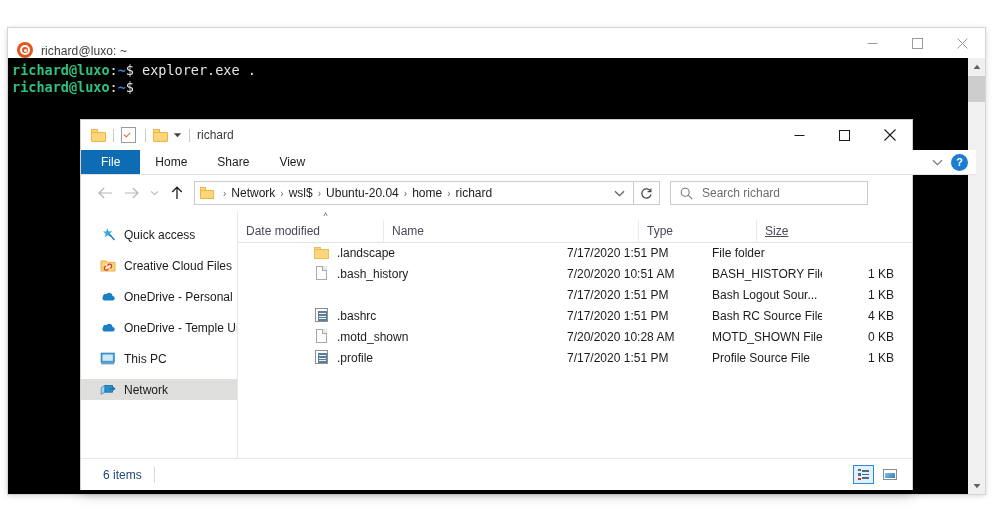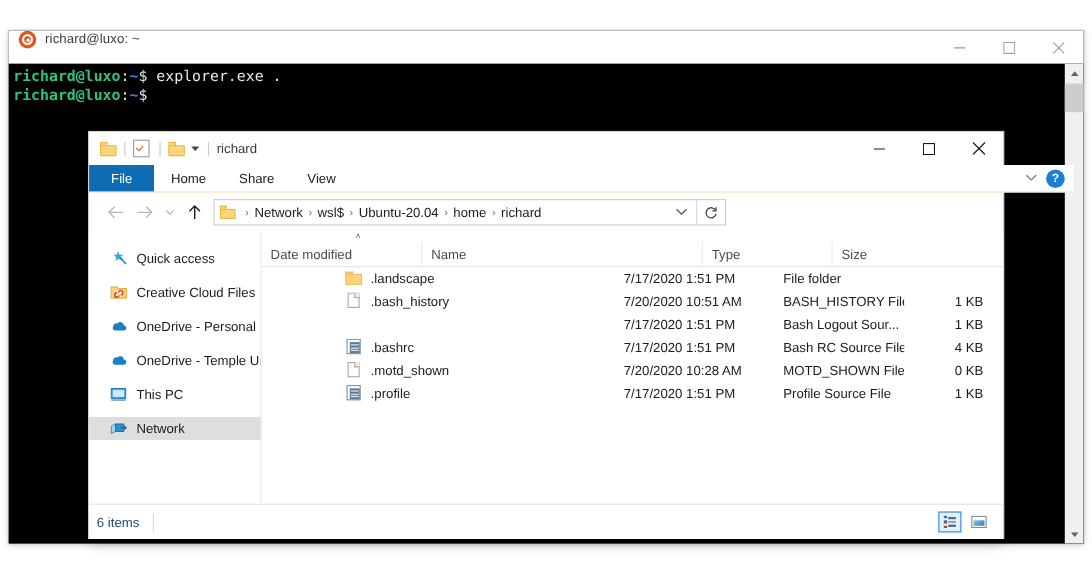--- a/index.html
+++ b/index.html
@@ -13,21 +13,21 @@
 
   
   .term-window {
     position: absolute; left: 8px; top: 28px;
     width: 977px; height: 466px;
     background: #000000;
     box-shadow: 0 0 0 1px #d5d5d5, 0 1px 6px rgba(0,0,0,.22);
   }
   .term-titlebar {
     position: absolute; left: 0; top: 0; width: 977px; height: 30px;
-    background: #ffffff; display: flex; align-items: flex-start;
+    background: #ffffff; display: flex; align-items: flex-end;
   }
   .ubuntu-icon {
     width: 16px; height: 16px; margin-left: 9px; margin-right: 8px;
     border-radius: 50%; background: #e2561f;
     position: relative; flex: none;
   }
   .ubuntu-icon::before {
     content:""; position:absolute; left:3px; top:3px; width:10px; height:10px;
     border-radius:50%; border:2px solid #ffffff; box-sizing:border-box;
   }
@@ -177,21 +177,21 @@
   }
   .col-head {
     position:absolute; left:0; top:9px; width:674px; height:22px; display:flex;
     border-bottom:1px solid #e3e3e3; font-size:12px; color:#4a4a58;
   }
   .ch { display:flex; align-items:center; padding-left:8px; border-left:1px solid #e9e9e9; box-sizing:border-box; }
   .ch:first-child { border-left:none; }
   .ch-name { width:255px; }
   .ch-date { width:145px; }
   .ch-type { width:118px; }
-  .ch-size { width:90px; }
+  .ch-size { width:90px;text-decoration:underline; }
 
   .rows { position:absolute; left:0; top:31px; width:674px; }
   .frow { height:21px; display:flex; align-items:center; font-size:12px; color:#1b1b1b;justify-content:flex-end; }
   .fc { padding-left:8px; box-sizing:border-box; white-space:nowrap; overflow:hidden; }
   .fc-name { width:255px; display:flex; align-items:center; padding-left:10px; }
   .fc-date { width:145px; }
   .fc-type { width:118px; }
   .fc-size { width:90px; text-align:right; padding-right:18px; padding-left:0; }
   .ficon { width:15px; height:15px; margin-right:8px; flex:none; position:relative; }
 
@@ -216,21 +216,21 @@
   .icon-src::after {
     content:""; position:absolute; left:3px; top:4px; width:7px; height:1px; background:#e8eef3;
     box-shadow: 0 3px 0 #e8eef3, 0 5px 0 #e8eef3;
   }
 
   
   .exp-status {
     position:absolute; left:0; top:338px; width:831px; height:31px; background:#ffffff;
     border-top:1px solid #e6e6e6; display:flex; align-items:center;
   }
-  .status-text { font-size:12px; color:#20487a; padding-left:7px; }
+  .status-text { font-size:12px; color:#20487a; padding-left:22px; }
   .status-sep { width:1px; height:16px; background:#d8d8d8; margin-left:12px; }
   .viewbtns { margin-left:auto; display:flex; align-items:center; gap:5px; padding-right:12px; }
   .viewbtn {
     width:21px; height:19px; display:flex; align-items:center; justify-content:center;
     box-sizing:border-box;
   }
   .viewbtn.active { border:1px solid #2a8ad4; background:#e3f0fa; }
   .vb-details { display:flex; align-items:center; gap:1.5px; }
   .vb-col { display:flex; flex-direction:column; justify-content:center; gap:2px; }
   .vb-dot { width:2.5px; height:2.5px; }
@@ -395,20 +395,29 @@
         </span>
       </div>
 
       <div class="refreshbtn">
         <svg width="13" height="13" viewBox="0 0 13 13">
           <path d="M10.6 4.4 A4.6 4.6 0 1 0 11 7.4" fill="none" stroke="currentColor" stroke-width="1.2"></path>
           <path d="M10.9 1.4 V4.7 H7.6" fill="none" stroke="currentColor" stroke-width="1.2"></path>
         </svg>
       </div>
 
+      <div class="searchbox">
+        <span class="search-icon">
+          <svg width="13" height="13" viewBox="0 0 13 13">
+              <circle cx="5.2" cy="5.2" r="4" fill="none" stroke="currentColor" stroke-width="1.1"></circle>
+              <line x1="8.2" y1="8.2" x2="12.2" y2="12.2" stroke="currentColor" stroke-width="1.1"></line>
+            </svg>
+        </span>
+        <span class="search-ph">Search richard</span>
+      </div>
     </div>
 
     <div class="exp-content">
 
       <div class="navpane">
 
         <div class="nav-item">
           <span class="nav-icon">
             <svg width="16" height="15" viewBox="0 0 16 15">
               <path d="M7.2 1.3 L8.7 4.6 L12.3 4.3 L9.6 6.7 L11 10 L7.8 8.2 L4.7 10.2 L5.7 6.8 L3 4.6 L6.2 4.5 Z" fill="#3aa5e0"></path>

